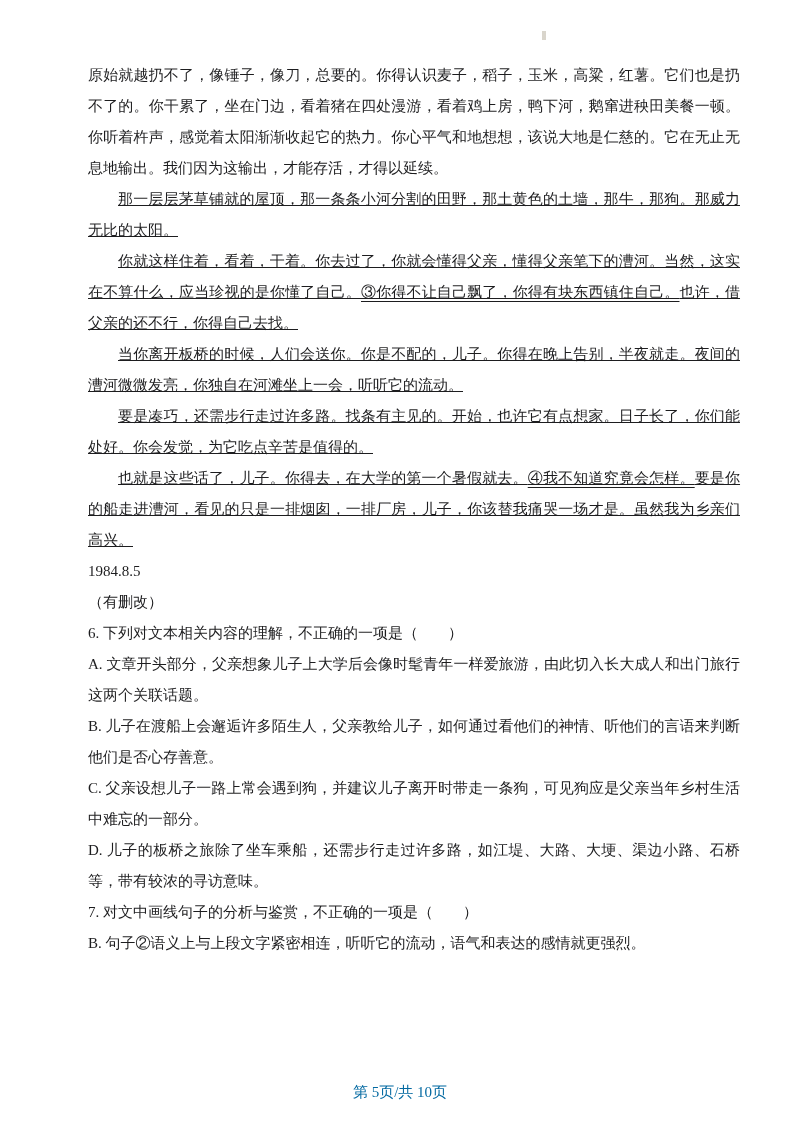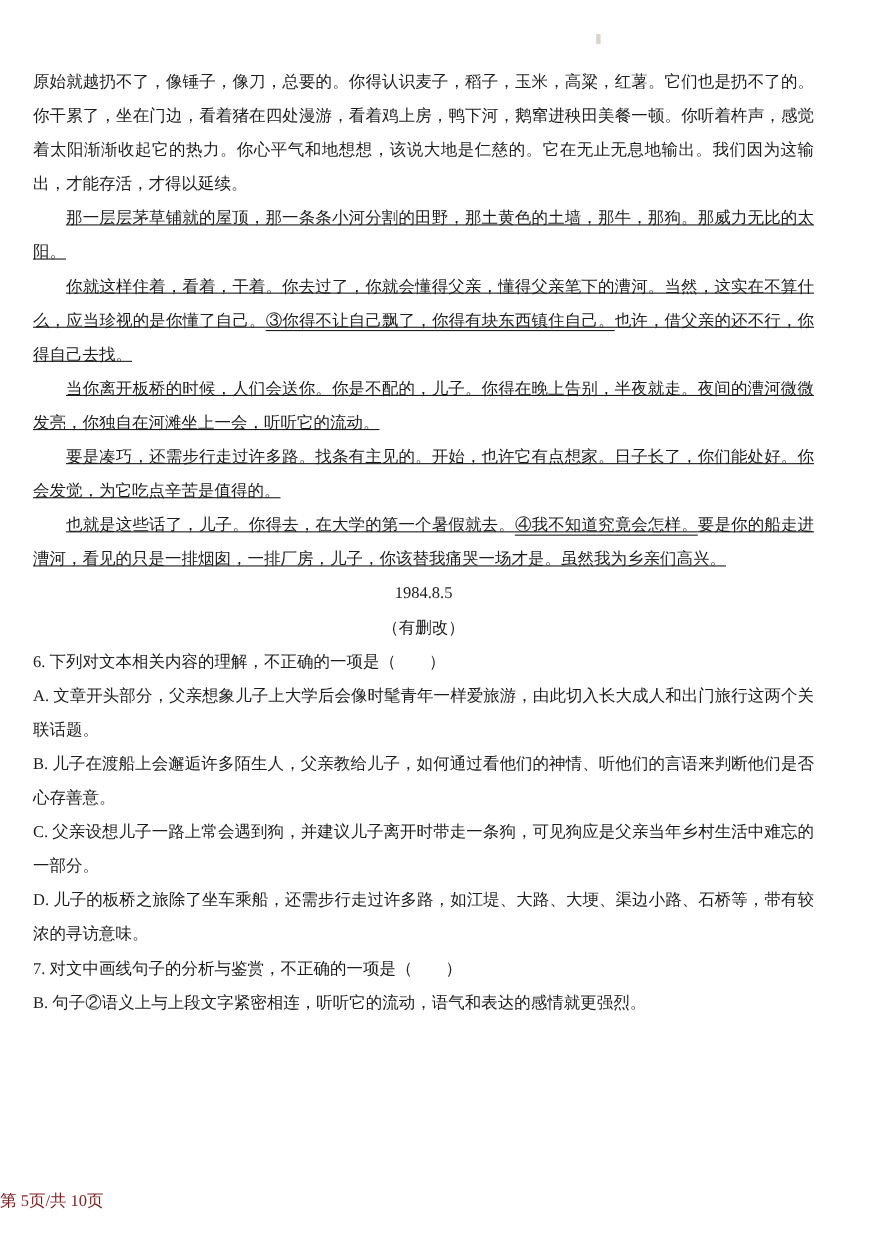--- a/index.html
+++ b/index.html
@@ -6,54 +6,54 @@
     margin: 0;
     padding: 0;
     background: #ffffff;
   }
   .page {
     position: relative;
     width: 800px;
     height: 1132px;
     background: #ffffff;
     box-sizing: border-box;
-    padding: 60px 60px 0 30px;
+    padding: 60px 60px 0 88px;
     font-family: "Liberation Serif", "DejaVu Serif", serif;
     font-size: 15px;
     line-height: 31px;
     color: #1d1d1f;
     overflow: hidden;
   }
   .prose, .q {
     margin: 0;
     text-align: justify;
   }
   .ind { text-indent: 2em; text-decoration: underline; }
-  .right { text-align: center; }
+  .right { text-align: left; }
   .u {
     text-decoration: underline;
     text-decoration-thickness: 1px;
     text-underline-offset: 4px;
   }
   .artifact {
     position: absolute;
     left: 542px;
     top: 31px;
     width: 4px;
     height: 9px;
     background: #d9d5cc;
   }
   .page-footer {
     position: absolute;
     left: 0;
     right: 0;
     bottom: 24px;
-    text-align: left;
+    text-align: center;
     font-size: 15px;
-    color: #7f1d1d;
+    color: #0369a1;
   }
 </style>
 </head>
 <body>
 
 <div class="page">
 
   <div class="artifact"></div>
 
   <section>

